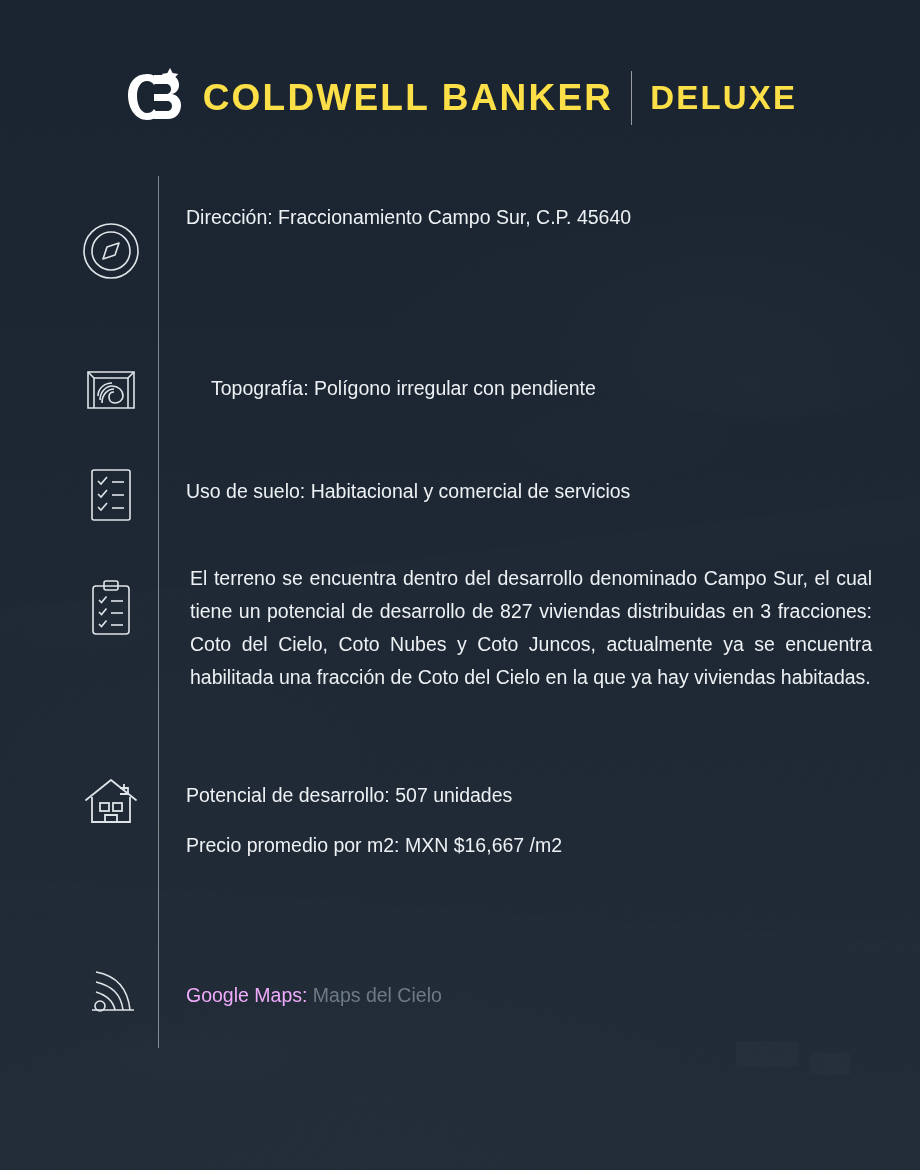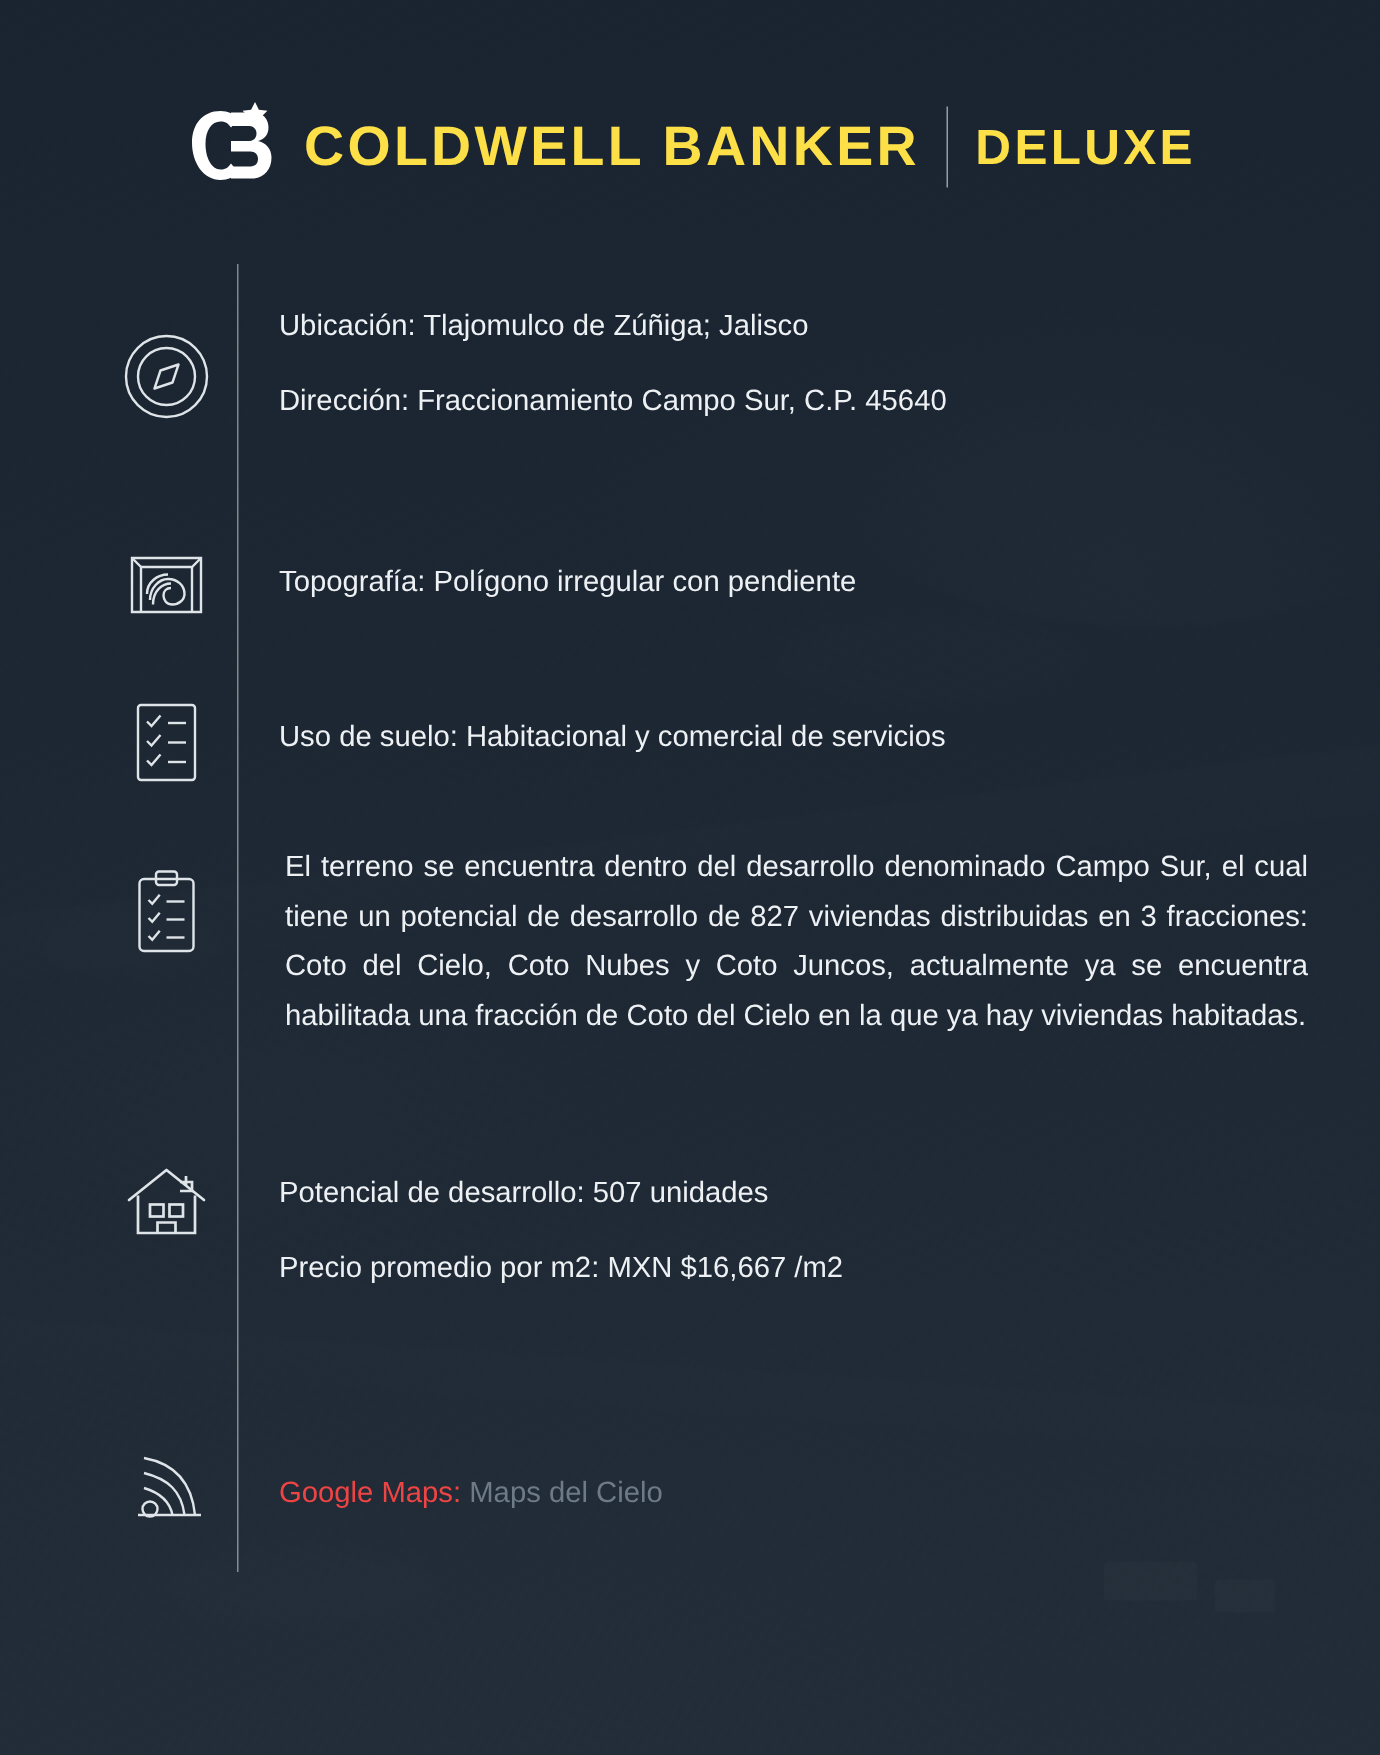--- a/index.html
+++ b/index.html
@@ -179,21 +179,21 @@
   .txt p:last-child { margin-bottom: 0; }
 
   .para-justify p {
     text-align: justify;
     margin: 4px;
     line-height: 33px;
     font-size: 19.5px;
   }
 
   .gm-label {
-    color: #ef4444;
+    color: #f0abfc;
     font-size: 19.5px;
   }
   .gm-link {
     color: #6d7b86;
     font-size: 19.5px;
     text-decoration: none;
   }
 </style>
 </head>
 <body>
@@ -235,38 +235,37 @@
 
       <div class="row" style="top:0px;">
         <div class="icon" style="top:42px;">
           <svg width="66" height="66" viewBox="0 0 66 66" fill="none" stroke="#dfe4e8" stroke-width="1.6" xmlns="http://www.w3.org/2000/svg">
             <circle cx="33" cy="33" r="27"></circle>
             <circle cx="33" cy="33" r="19"></circle>
             <path d="M41 25 L37 37 L25 41 L29 29 Z" stroke-linejoin="round"></path>
           </svg>
         </div>
         <div class="txt" style="top:26px;">
-          <p>Ubicación: Tlajomulco de Zúñiga; Jalisco</p>
           <p style="margin-bottom:16px;">Dirección: Fraccionamiento Campo Sur, C.P. 45640</p>
         </div>
       </div>
 
       <div class="row" style="top:182px;">
         <div class="icon" style="top:0px;">
           <svg width="66" height="66" viewBox="0 0 66 66" fill="none" stroke="#dfe4e8" stroke-width="1.6" xmlns="http://www.w3.org/2000/svg">
             <path d="M10 14 H56 V50 H10 Z"></path>
             <path d="M10 14 L16 20 V50"></path>
             <path d="M56 14 L50 20 H16"></path>
             <path d="M50 20 V50"></path>
             <path d="M22 42 C22 34 28 28 34 28 C40 28 45 32 45 38 C45 42 41 45 37 45 C33 45 31 42 31 39 C31 36 33 34 36 34"></path>
             <path d="M24 45 C24 36 30 31 36 31"></path>
             <path d="M20 38 C20 30 27 25 34 25"></path>
           </svg>
         </div>
-        <div class="txt" style="top:15px;">
+        <div class="txt" style="top:15px;margin-left:25px;">
           <p>Topografía: Polígono irregular con pendiente</p>
         </div>
       </div>
 
       <div class="row" style="top:286px;">
         <div class="icon" style="top:0px;">
           <svg width="66" height="66" viewBox="0 0 66 66" fill="none" stroke="#dfe4e8" stroke-width="1.6" xmlns="http://www.w3.org/2000/svg">
             <rect x="14" y="8" width="38" height="50" rx="2"></rect>
             <path d="M20 19 l3 3 l6 -7"></path>
             <path d="M20 32 l3 3 l6 -7"></path>

